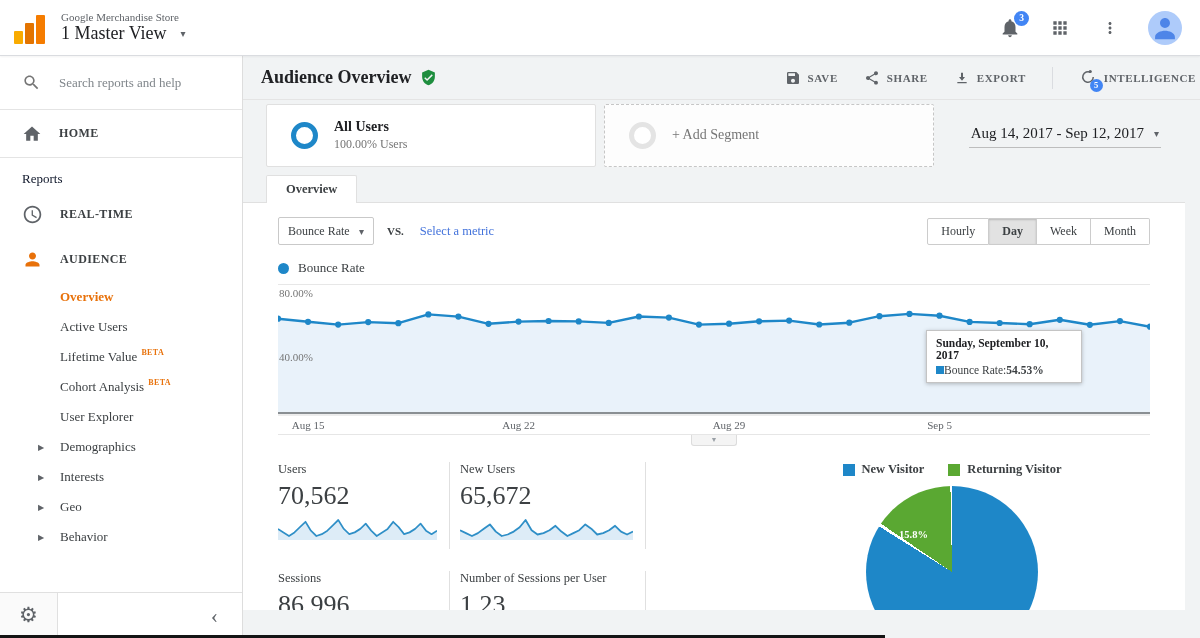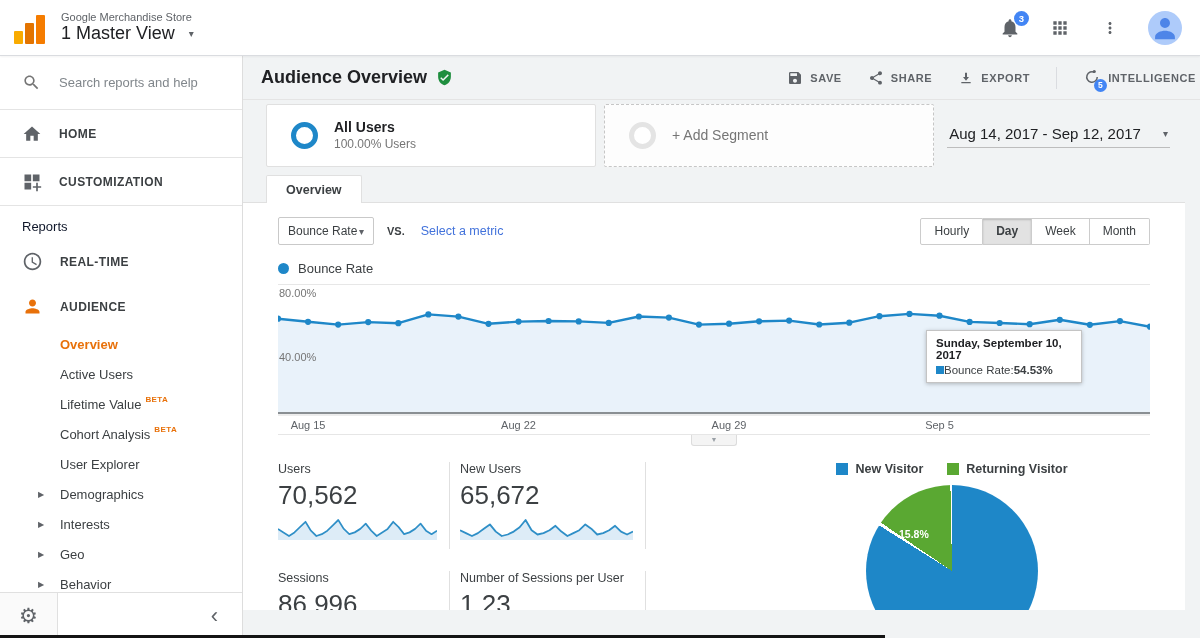--- a/index.html
+++ b/index.html
@@ -1,18 +1,18 @@
 <!DOCTYPE html>
 <html><head>
 <meta charset="utf-8">
 <style>
   * { margin:0; padding:0; box-sizing:border-box; }
   html,body { width:1200px; height:638px; overflow:hidden; background:#e8eaed;
     font-family:"Liberation Sans","DejaVu Sans",sans-serif; }
-  .app { position:relative; width:1200px; height:638px; background:#fff; }
+  .app { position:relative; width:1200px; height:638px; background:#fff;font-family:Liberation Serif, serif; }
 
   
   .topbar { height:56px; display:flex; align-items:center; padding:0 18px 0 14px;
     background:#fff; border-bottom:1px solid #dadce0; box-shadow:0 1px 2px rgba(0,0,0,.05); position:relative; z-index:10;}
   .ga-logo { width:34px; height:32px; display:flex; align-items:flex-end; gap:2px; }
   .ga-logo .b1{width:9px;height:13px;background:#f9ab00;border-radius:1px;}
   .ga-logo .b2{width:9px;height:21px;background:#e37400;border-radius:1px;}
   .ga-logo .b3{width:9px;height:29px;background:#f57c00;border-radius:1px;}
   .acct { margin-left:13px; }
   .acct .store { font-size:11px; color:#5f6368; }
@@ -66,21 +66,21 @@
   .segment-row { height:70px; display:flex; align-items:center; padding:0 16px 0 23px; }
   .seg-card { width:330px; height:63px; background:#fff; border:1px solid #e0e0e0; border-radius:2px;
     display:flex; align-items:center; padding-left:24px; cursor:pointer; }
   .seg-ring { width:27px; height:27px; border-radius:50%; border:5px solid #1e87c8; background:#fff; }
   .seg-text { margin-left:16px; }
   .seg-title { font-size:14px; font-weight:bold; color:#202124; }
   .seg-sub { font-size:12px; color:#757575; margin-top:2px; }
   .seg-add { margin-left:8px; border:1px dashed #c6c6c6; background:#fdfdfd; }
   .seg-add .seg-ring { border-color:#e4e4e4; }
   .seg-add-label { margin-left:16px; font-size:14px; color:#757575; }
-  .date-control { margin-left:auto; margin-right:14px; display:flex; align-items:center; gap:22px;
+  .date-control { margin-left:auto; margin-right:23px; display:flex; align-items:center; gap:10px;
     border-bottom:1px solid #bdbdbd; padding:2px 2px 5px 2px; cursor:pointer; }
   .date-text { font-size:15px; color:#202124; }
 
   
   .tab-strip { height:32px; padding-left:23px; display:flex; align-items:flex-end; }
   .tab { position:relative; z-index:2; top:1px; height:28px; padding:0 19px; background:#fff;
     border:1px solid #e0e0e0; border-bottom:none; border-radius:2px 2px 0 0;
     font-size:12.5px; font-weight:bold; color:#3c4043; display:flex; align-items:center; cursor:pointer; }
   .panel { background:#fff; border-top:1px solid #e0e0e0; margin-right:15px; height:408px; padding:0 35px; overflow:hidden; }
 
@@ -188,26 +188,20 @@
             <path fill="#757575" d="M15.5 14h-.79l-.28-.27C15.41 12.59 16 11.11 16 9.5 16 5.91 13.09 3 9.5 3S3 5.91 3 9.5 5.91 16 9.5 16c1.61 0 3.09-.59 4.23-1.57l.27.28v.79l5 4.99L20.49 19l-4.99-5zm-6 0C7.01 14 5 11.99 5 9.5S7.01 5 9.5 5 14 7.01 14 9.5 11.99 14 9.5 14z"></path>
           </svg>
         <input type="text" placeholder="Search reports and help" style="">
       </div>
 
       <div class="nav-item bordered">
         <svg width="20" height="20" viewBox="0 0 24 24">
             <path d="M10 20v-6h4v6h5v-8h3L12 3 2 12h3v8z"></path>
           </svg>
         <span class="nlabel">HOME</span>
-      </div>
-      <div class="nav-item bordered">
-        <svg width="20" height="20" viewBox="0 0 24 24">
-            <path d="M3 3h8v8H3zM13 3h8v8h-8zM3 13h8v8H3zM17 13h2v4h4v2h-4v4h-2v-4h-4v-2h4z"></path>
-          </svg>
-        <span class="nlabel">CUSTOMIZATION</span>
       </div>
 
       <div class="section-label">Reports</div>
 
       <div class="nav-item report">
         <svg width="21" height="21" viewBox="0 0 24 24">
             <path d="M12 2C6.48 2 2 6.48 2 12s4.48 10 10 10 10-4.48 10-10S17.52 2 12 2zm0 18c-4.42 0-8-3.58-8-8s3.58-8 8-8 8 3.58 8 8-3.58 8-8 8zm.5-13H11v6l5.25 3.15.75-1.23-4.5-2.67z"></path>
           </svg>
         <span class="nlabel">REAL-TIME</span>
       </div>

